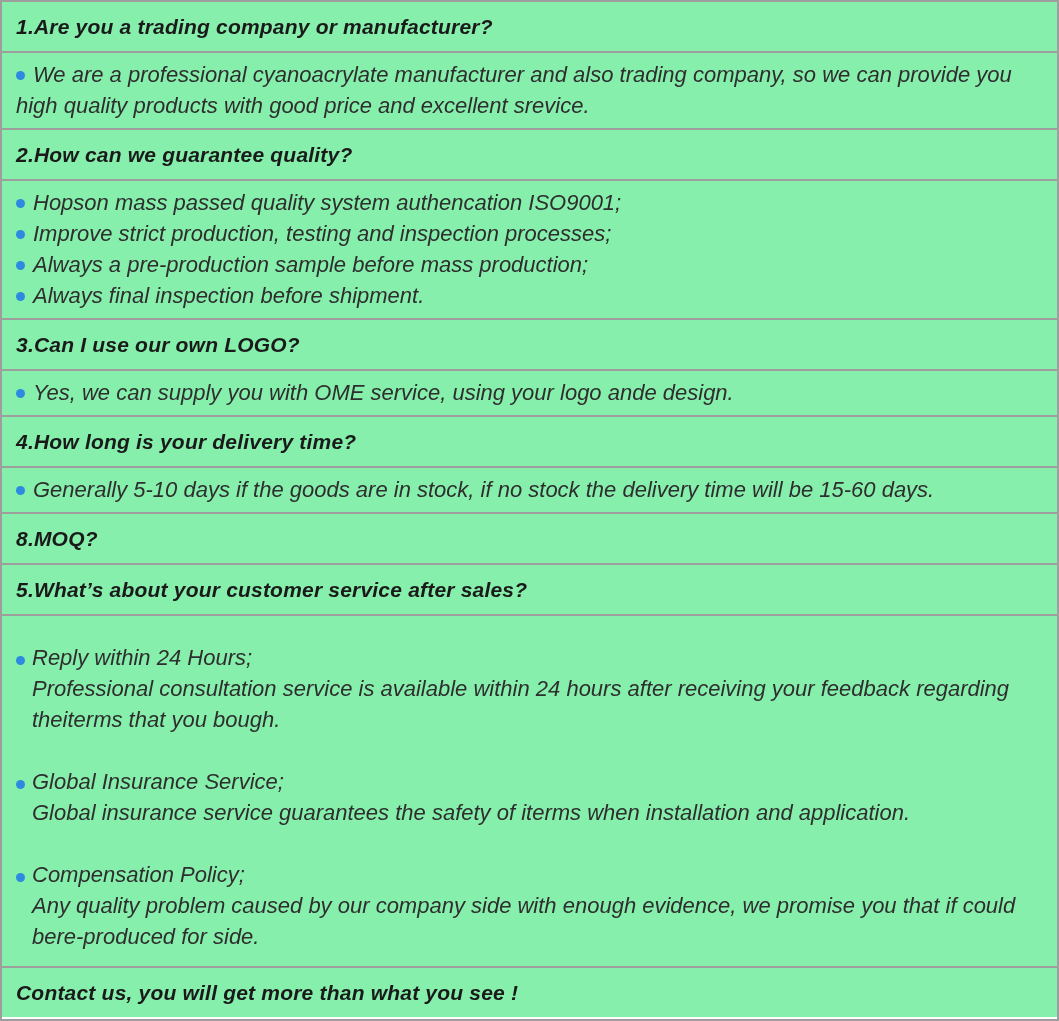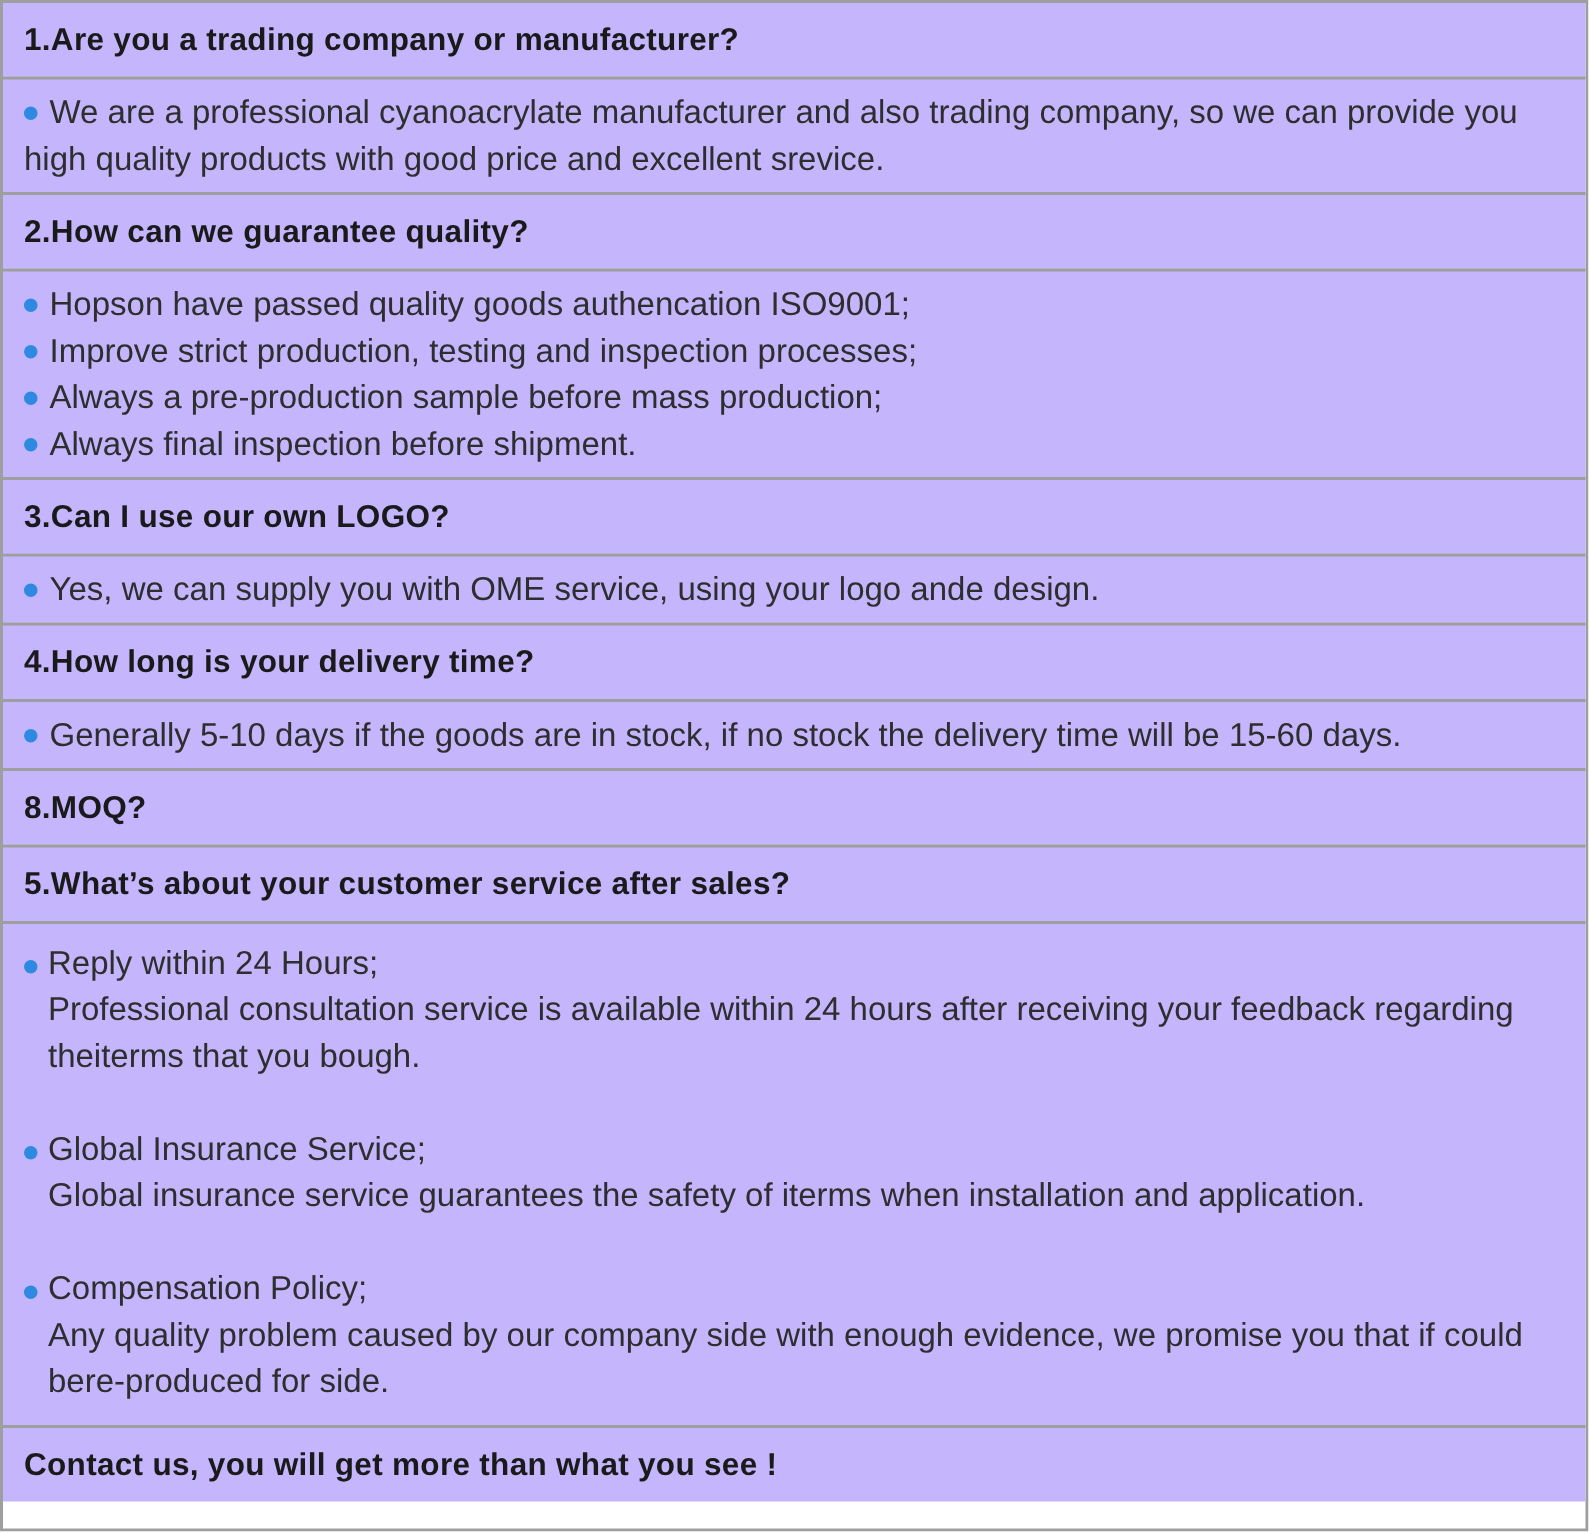--- a/index.html
+++ b/index.html
@@ -14,21 +14,21 @@
     width: 1059px;
     font-family: "Liberation Sans", sans-serif;
     -webkit-font-smoothing: antialiased;
   }
   .faq {
     width: 1059px;
     min-height: 1021px;
     border: 2px solid var(--border);
     background: #fff;
   }
-  .section { background: #c4b5fd; }
+  .section { background: #86efac; font-style: italic; }
   .section + .section { border-top: 2px solid var(--border); }
 
   .question {
     font-size: 21px;
     font-weight: 700;
     color: var(--q-text);
     padding: 12px 14px 11px 14px;
     line-height: 26px;
     letter-spacing: 0.2px;
   }
@@ -46,21 +46,21 @@
     width: 9px;
     height: 9px;
     border-radius: 50%;
     background: var(--bullet);
     margin-right: 8px;
     vertical-align: 2px;
   }
 
   
   .answer.hang-style { padding: 10px 14px 14px 14px; }
-  .item.hang { position: relative; padding-left: 16px; }
+  .item.hang { position: relative; padding-left: 16px; margin-top: 16px; }
   .item.hang + .item.hang { margin-top: 31px; }
   .bullet-abs {
     position: absolute;
     left: 0;
     top: 14px;
     width: 9px;
     height: 9px;
     border-radius: 50%;
     background: var(--bullet);
   }
@@ -72,21 +72,21 @@
     <div class="section question">1.Are you a trading company or manufacturer?</div>
     <div class="section answer">
       <div class="item">
         <div class="line"><span class="bullet"></span><span>We are a professional cyanoacrylate manufacturer and also trading company, so we can provide you</span></div>
         <div class="line">high quality products with good price and excellent srevice.</div>
       </div>
     </div>
     <div class="section question">2.How can we guarantee quality?</div>
     <div class="section answer">
       <div class="item">
-        <div class="line"><span class="bullet"></span><span>Hopson have passed quality goods authencation ISO9001;</span></div>
+        <div class="line"><span class="bullet"></span><span>Hopson mass passed quality system authencation ISO9001;</span></div>
       </div>
       <div class="item">
         <div class="line"><span class="bullet"></span><span>Improve strict production, testing and inspection processes;</span></div>
       </div>
       <div class="item">
         <div class="line"><span class="bullet"></span><span>Always a pre-production sample before mass production;</span></div>
       </div>
       <div class="item">
         <div class="line"><span class="bullet"></span><span>Always final inspection before shipment.</span></div>
       </div>

